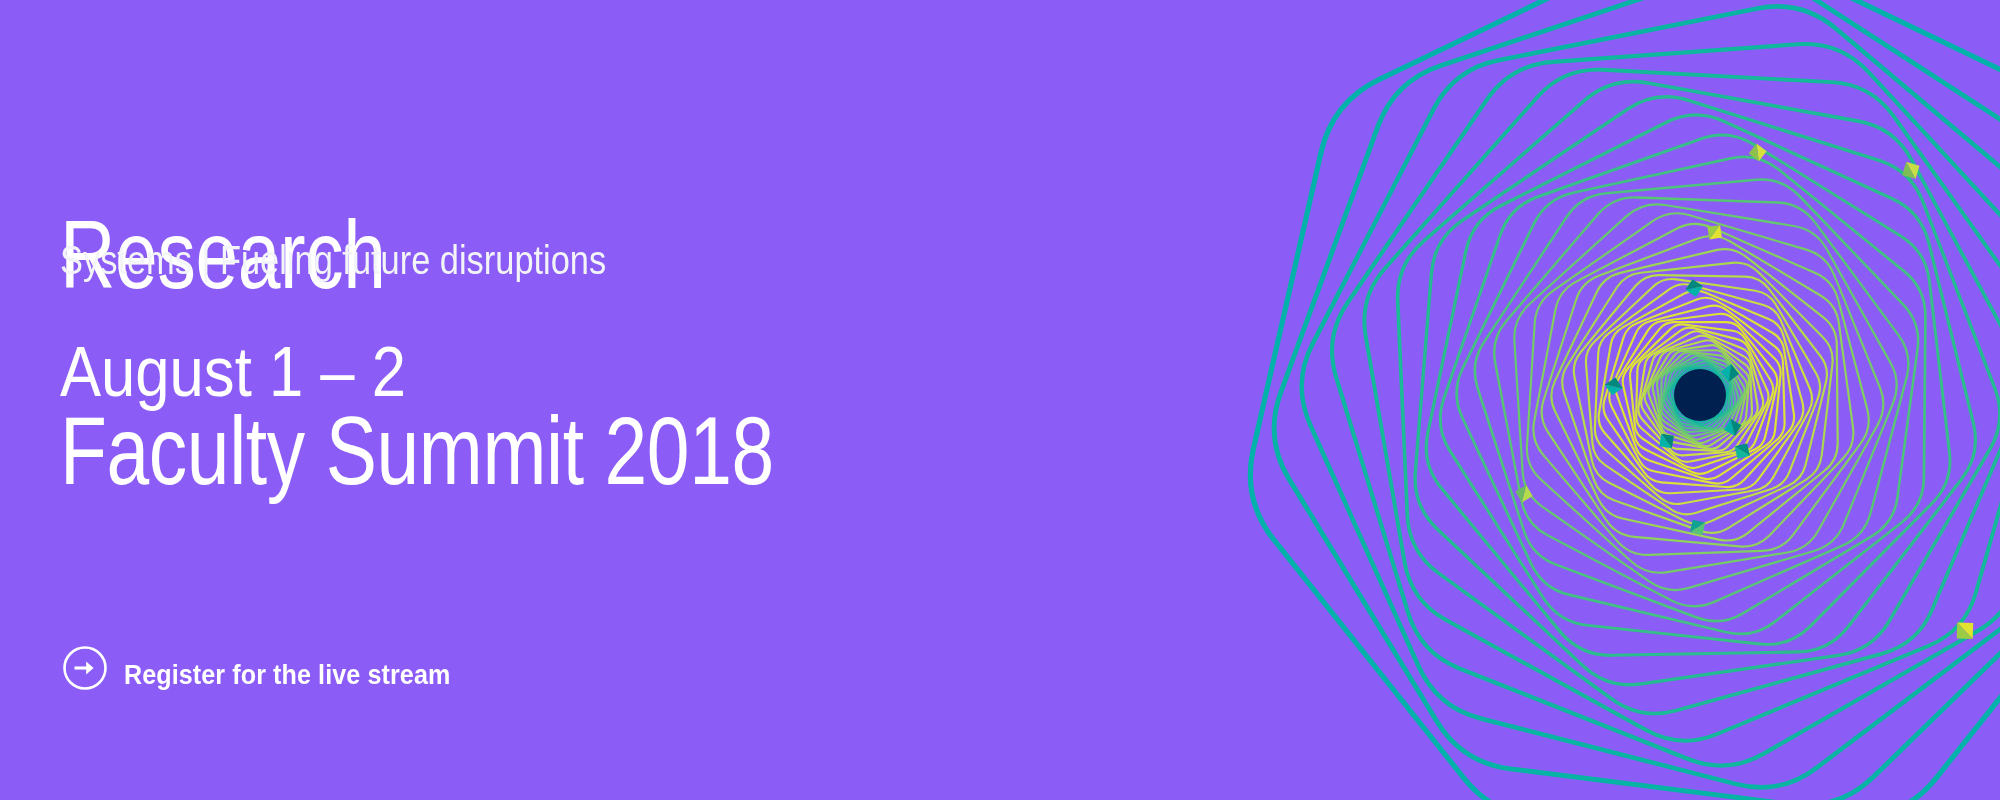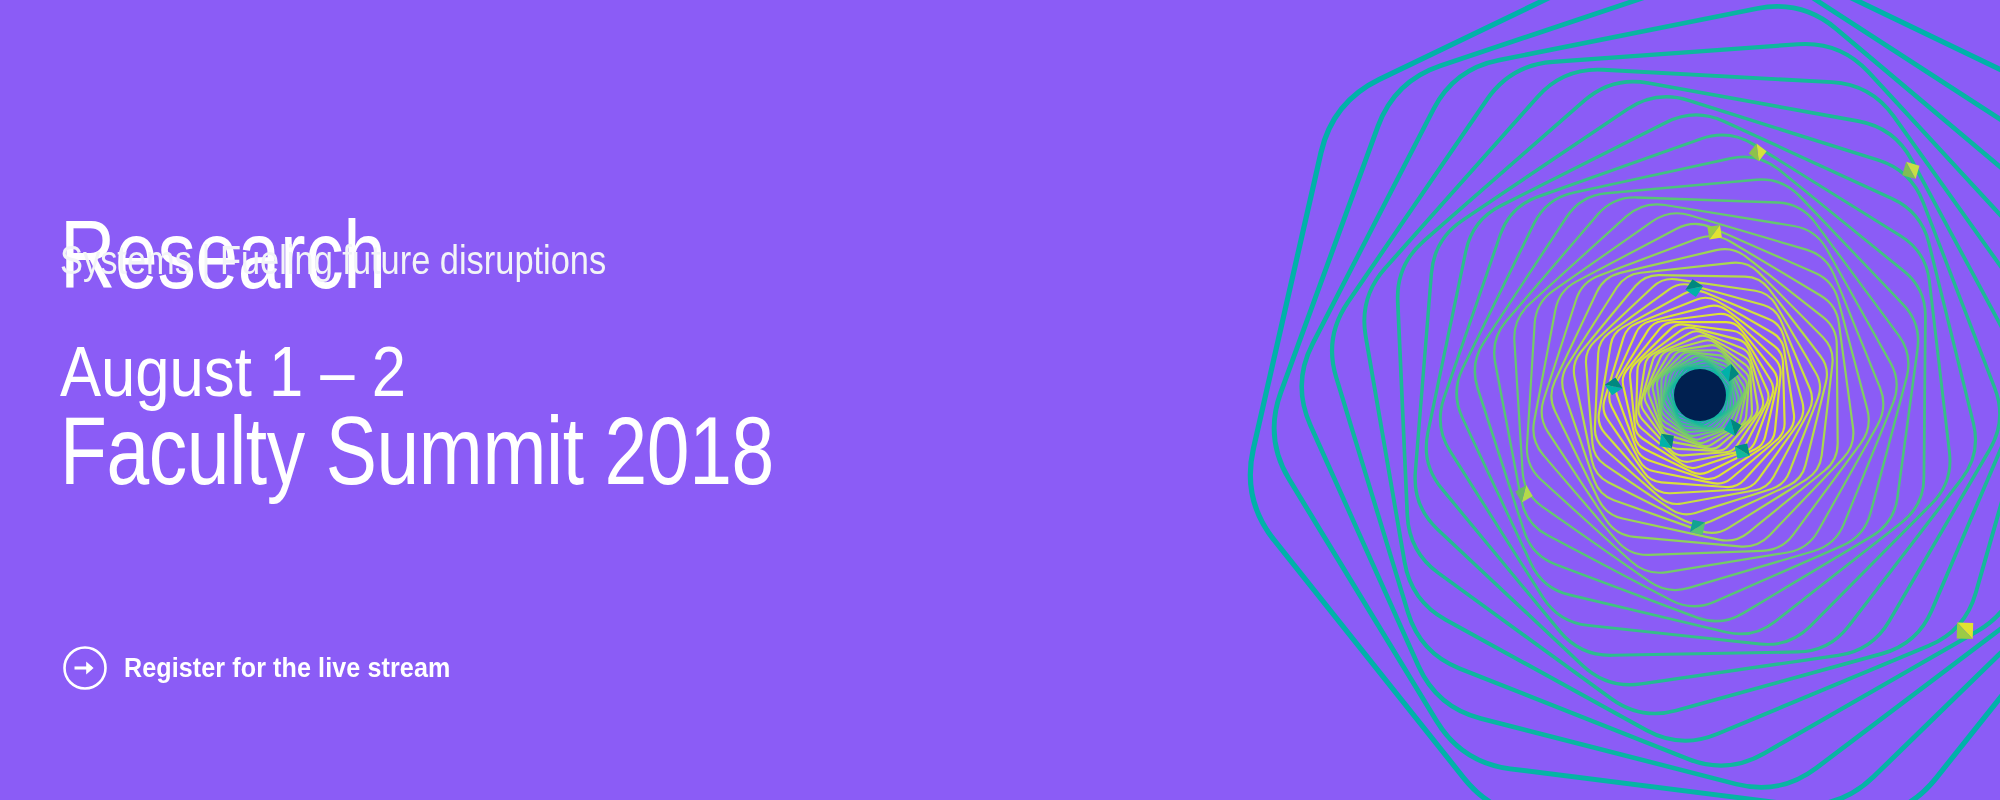--- a/index.html
+++ b/index.html
@@ -67,21 +67,21 @@
     transform: scaleX(0.88);
     transform-origin: left top;
     white-space: nowrap;
   }
 
   #cta {
     position: absolute;
     left: 2px;
     top: 645px;
     display: flex;
-    align-items: center;
+    align-items: flex-end;
     gap: 16px;
     cursor: pointer;
     text-decoration: none;
   }
   #cta-icon {
     width: 46px;
     height: 46px;
     flex: 0 0 46px;
     display: block;
   }

